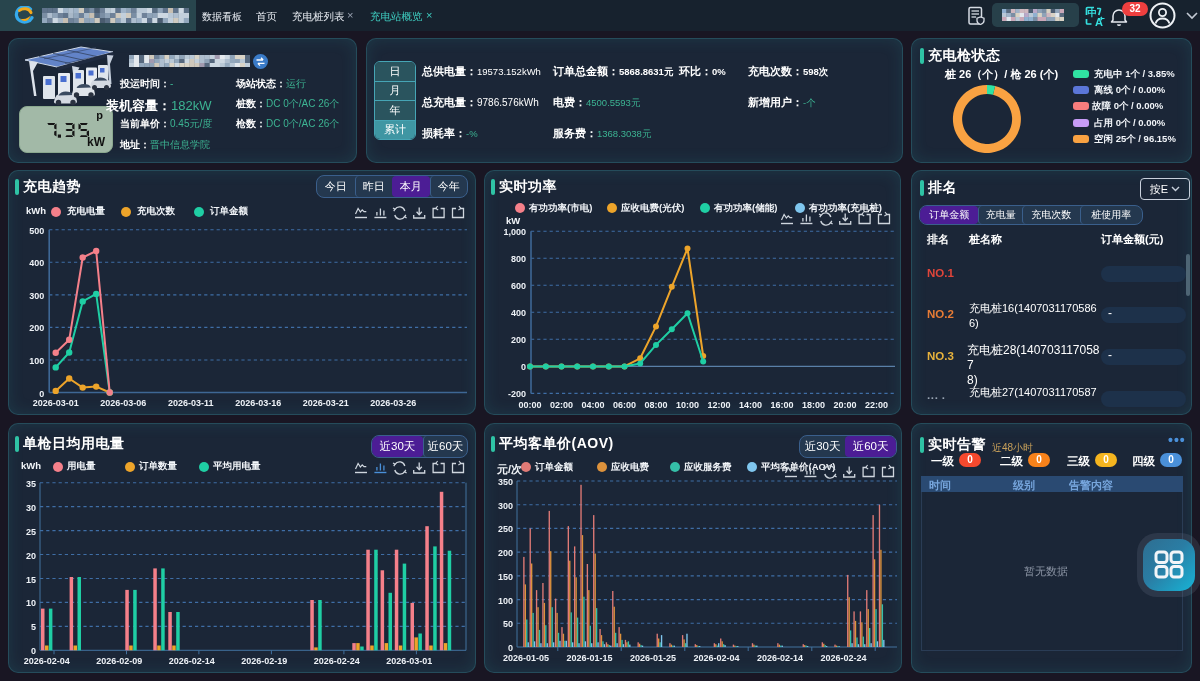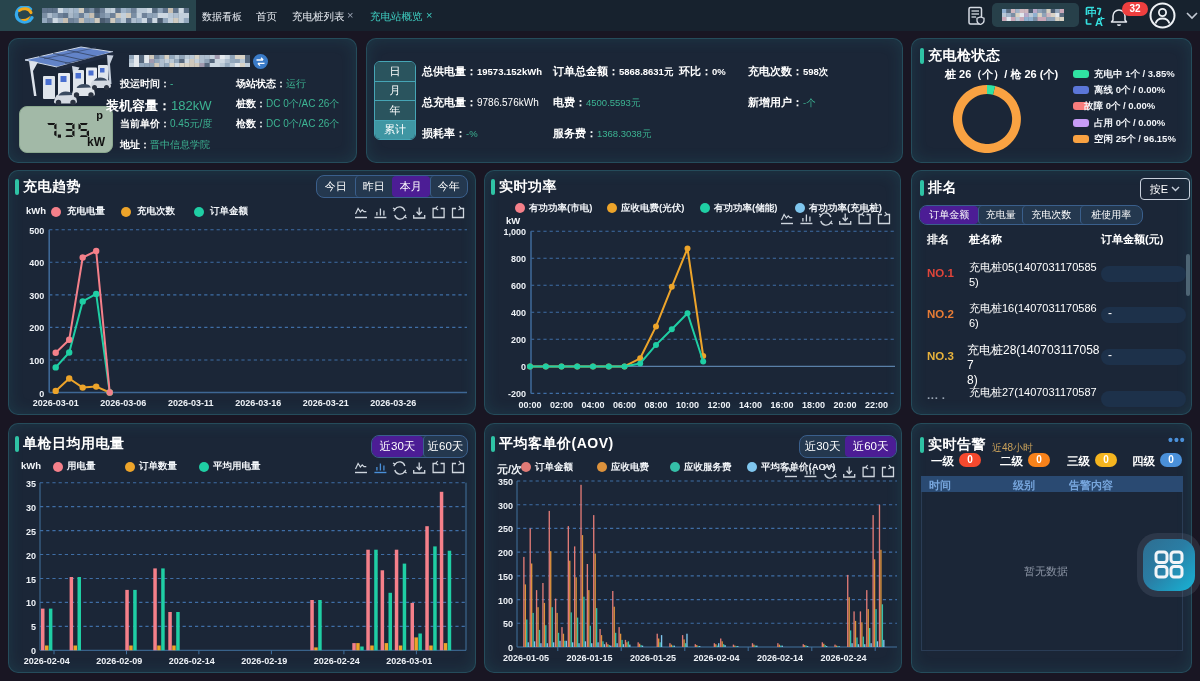--- a/index.html
+++ b/index.html
@@ -343,21 +343,21 @@
 <div class="abs" style="left:227px;top:78px;font-size:10px"><span class="lbl">枪数：</span><span class="val">DC 0个/AC 26个</span></div>
 <div class="abs" style="left:111px;top:99px;font-size:10px"><span class="lbl">地址：</span><span class="val">晋中信息学院</span></div>
 </div>
 <div class="panel" style="left:366px;top:38px;width:537px;height:125px">
 <div class="abs" style="left:7px;top:22px;width:42px;height:79px;border:1px solid #46a5b5;border-radius:6px;overflow:hidden;display:flex;flex-direction:column">
 <div style="flex:1;background:#2a545e;color:#fff;font-size:11px;display:flex;align-items:center;justify-content:center;border-bottom:1px solid #46a5b5">日</div>
 <div style="flex:1;background:#2a545e;color:#fff;font-size:11px;display:flex;align-items:center;justify-content:center;border-bottom:1px solid #46a5b5">月</div>
 <div style="flex:1;background:#2a545e;color:#fff;font-size:11px;display:flex;align-items:center;justify-content:center;border-bottom:1px solid #46a5b5">年</div>
 <div style="flex:1;background:#3f96a3;color:#fff;font-size:11px;display:flex;align-items:center;justify-content:center">累计</div>
 </div>
-<div class="abs" style="left:55px;top:25px;font-size:11px"><span class="lbl">总供电量：</span><span style="color:#fff;font-weight:bold;font-size:9.5px">19573.152kWh</span></div>
+<div class="abs" style="left:55px;top:25px;font-size:11px"><span class="lbl">总供电量：</span><span style="color:#fff;font-weight:normal;font-size:9.5px">19573.152kWh</span></div>
 <div class="abs" style="left:186px;top:25px;font-size:11px"><span class="lbl">订单总金额：</span><span style="color:#fff;font-weight:bold;font-size:9.5px">5868.8631元</span></div>
 <div class="abs" style="left:312px;top:25px;font-size:11px"><span class="lbl">环比：</span><span style="color:#fff;font-weight:bold;font-size:9.5px">0%</span></div>
 <div class="abs" style="left:381px;top:25px;font-size:11px"><span class="lbl">充电次数：</span><span style="color:#fff;font-weight:bold;font-size:9.5px">598次</span></div>
 <div class="abs" style="left:55px;top:56px;font-size:11px"><span class="lbl">总充电量：</span><span style="color:#fff;font-weight:normal;font-size:10px">9786.576kWh</span></div>
 <div class="abs" style="left:186px;top:56px;font-size:11px"><span class="lbl">电费：</span><span style="color:#3cb392;font-weight:normal;font-size:9.5px">4500.5593元</span></div>
 <div class="abs" style="left:381px;top:56px;font-size:11px"><span class="lbl">新增用户：</span><span style="color:#3cb392;font-weight:normal;font-size:9.5px">-个</span></div>
 <div class="abs" style="left:55px;top:87px;font-size:11px"><span class="lbl">损耗率：</span><span style="color:#3cb392;font-weight:normal;font-size:9.5px">-%</span></div>
 <div class="abs" style="left:186px;top:87px;font-size:11px"><span class="lbl">服务费：</span><span style="color:#3cb392;font-weight:normal;font-size:9.5px">1368.3038元</span></div>
 </div>
 <div class="panel" style="left:911px;top:38px;width:281px;height:125px">
@@ -366,21 +366,21 @@
 <div class="abs" style="left:33px;top:28px;font-size:11px;font-weight:bold;color:#fff">桩 26（个）/ 枪 26 (个)</div>
 <svg class="abs" style="left:0;top:0" width="160" height="125">
       <path d="M83.1 47.0 A34 34 0 1 1 75.0 46.0 L75.0 55.0 A25 25 0 1 0 81.0 55.7 Z" fill="#f9a242"></path>
       <path d="M75.0 46.0 A34 34 0 0 1 83.1 47.0 L81.0 55.7 A25 25 0 0 0 75.0 55.0 Z" fill="#30e3a2"></path>
     </svg>
 <div class="abs" style="left:161px;top:31.0px;width:16px;height:8px;border-radius:3px;background:#30e3a2"></div>
 <div class="lgs" style="left:182px;top:29.0px">充电中 1个 / 3.85%</div>
 <div class="abs" style="left:161px;top:47.2px;width:16px;height:8px;border-radius:3px;background:#5b76d8"></div>
 <div class="lgs" style="left:182px;top:45.2px">离线 0个 / 0.00%</div>
 <div class="abs" style="left:161px;top:63.4px;width:16px;height:8px;border-radius:3px;background:#f87d7d"></div>
-<div class="lgs" style="left:172px;top:61.4px">故障 0个 / 0.00%</div>
+<div class="lgs" style="left:180px;top:61.4px">故障 0个 / 0.00%</div>
 <div class="abs" style="left:161px;top:79.6px;width:16px;height:8px;border-radius:3px;background:#c79cf7"></div>
 <div class="lgs" style="left:182px;top:77.6px">占用 0个 / 0.00%</div>
 <div class="abs" style="left:161px;top:95.8px;width:16px;height:8px;border-radius:3px;background:#f9a242"></div>
 <div class="lgs" style="left:182px;top:93.8px">空闲 25个 / 96.15%</div>
 </div>
 <div class="panel" style="left:8px;top:170px;width:468px;height:245px">
 <div class="pbar" style="left:6px;top:8px"></div>
     <div class="ptitle" style="left:14px;top:7px">充电趋势</div>
 <div class="tabset" style="left:307px;top:4px;width:152px;height:23px">
 <div style="width:38px;font-size:11px">今日</div>
@@ -574,21 +574,20 @@
 <div class="tabset" style="left:7px;top:34px;width:224px;height:20px">
 <div class="on" style="width:59px;font-size:10px">订单金额</div>
       <div style="width:44px;font-size:10px">充电量</div>
 <div style="width:58px;font-size:10px">充电次数</div>
       <div style="width:63px;font-size:10px">桩使用率</div>
     </div>
 <div class="abs" style="left:15px;top:61px;font-size:11px;font-weight:bold;color:#fff">排名</div>
 <div class="abs" style="left:57px;top:61px;font-size:11px;font-weight:bold;color:#fff">桩名称</div>
 <div class="abs" style="left:189px;top:61px;font-size:11px;font-weight:bold;color:#fff">订单金额(元)</div>
 <div class="abs" style="left:15px;top:96px;font-size:11.5px;font-weight:bold;color:#e0453a">NO.1</div>
-<div class="abs" style="left:57px;top:89px;width:135px;font-size:11px;color:#fff;line-height:15px;white-space:normal;word-break:break-all">充电桩05(1407031170585<br>5)</div>
 <div class="abs" style="left:189px;top:95px;width:85px;height:16px;background:#1d314a;border-radius:8px"></div>
 <div class="abs" style="left:15px;top:137px;font-size:11.5px;font-weight:bold;color:#e87c35">NO.2</div>
 <div class="abs" style="left:57px;top:130px;width:135px;font-size:11px;color:#fff;line-height:15px;white-space:normal;word-break:break-all">充电桩16(1407031170586<br>6)</div>
 <div class="abs" style="left:189px;top:136px;width:85px;height:16px;background:#1d314a;border-radius:8px"></div>
 <div class="abs" style="left:196px;top:135px;font-size:12px;color:#fff">-</div>
 <div class="abs" style="left:15px;top:179px;font-size:11.5px;font-weight:bold;color:#e8b33c">NO.3</div>
 <div class="abs" style="left:55px;top:172px;width:135px;font-size:12px;color:#fff;line-height:15px;white-space:normal;word-break:break-all">充电桩28(1407031170587<br>8)</div>
 <div class="abs" style="left:189px;top:178px;width:85px;height:16px;background:#1d314a;border-radius:8px"></div>
 <div class="abs" style="left:196px;top:177px;font-size:12px;color:#fff">-</div>
 <div class="abs" style="left:15px;top:221px;font-size:11.5px;font-weight:bold;color:#9aa6b5">··· ·</div>

